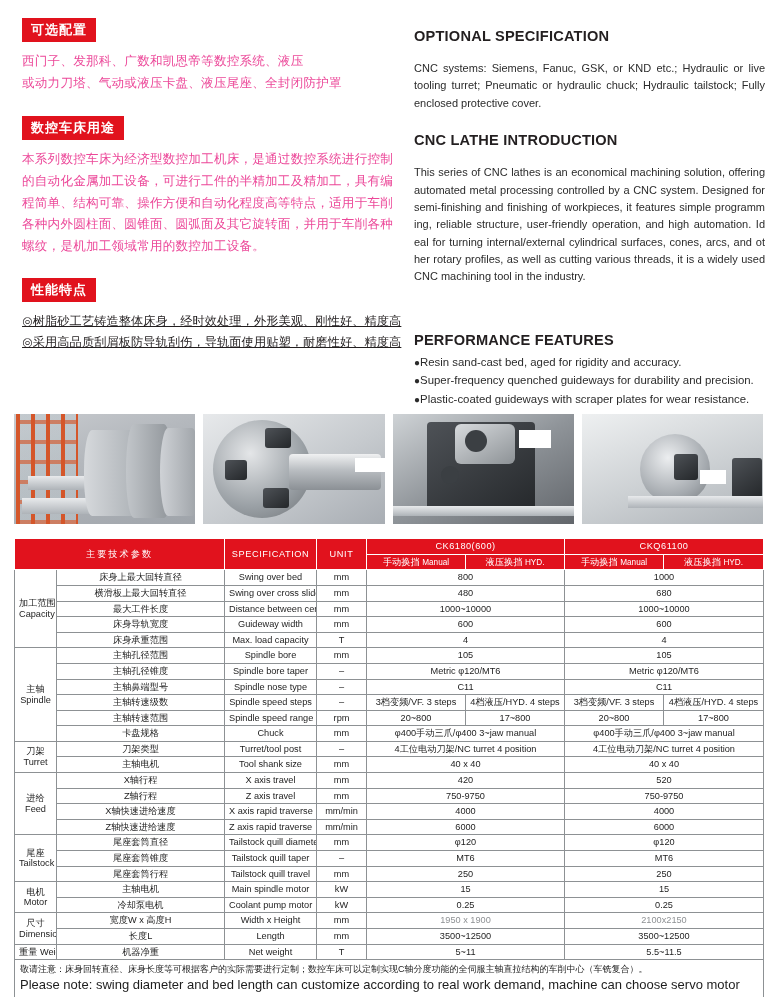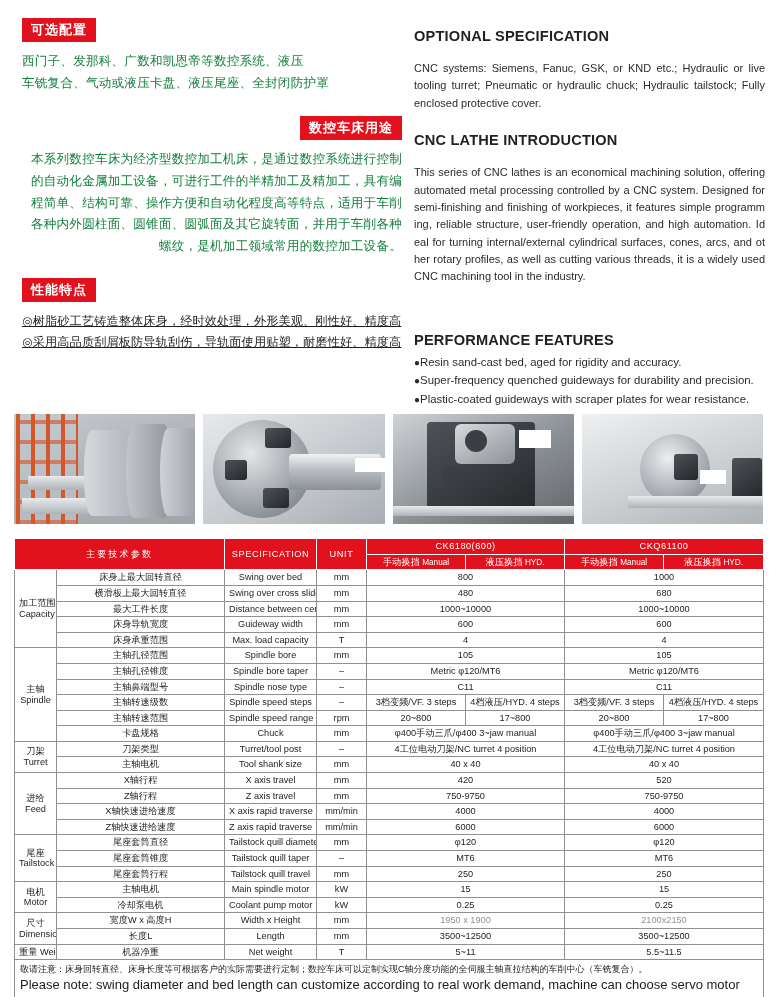--- a/index.html
+++ b/index.html
@@ -26,21 +26,21 @@
     font-size: 13px;
     font-weight: bold;
     line-height: 1;
     padding: 5px 9px 6px 9px;
     letter-spacing: 1px;
     margin-bottom: 9px;
   }
   .cn-body {
     font-size: 12.6px;
     line-height: 1.72;
-    color: #15803d;
+    color: #ec4899;
     letter-spacing: .2px;
   }
   .cn-block { margin-bottom: 13px; }
   .cn-list { font-size: 12.2px; line-height: 1.72; letter-spacing: .1px; }
   .cn-list div { white-space: nowrap; text-decoration: underline; }
 
   .en-h {
     font-size: 14.6px;
     font-weight: bold;
     letter-spacing: .2px;
@@ -133,25 +133,25 @@
 <div class="page">
 
   <div class="top">
 
     <div class="col-cn">
 
       <div class="cn-block">
         <div class="badge">可选配置</div>
         <div class="cn-body">
           <div>西门子、发那科、广数和凯恩帝等数控系统、液压</div>
-          <div>车铣复合、气动或液压卡盘、液压尾座、全封闭防护罩</div>
+          <div>或动力刀塔、气动或液压卡盘、液压尾座、全封闭防护罩</div>
         </div>
       </div>
 
-      <div class="cn-block" style="margin-top:22px;text-align:right;">
+      <div class="cn-block" style="margin-top:22px;">
         <div class="badge">数控车床用途</div>
         <div class="cn-body">本系列数控车床为经济型数控加工机床，是通过数控系统进行控制的自动化金属加工设备，可进行工件的半精加工及精加工，具有编程简单、结构可靠、操作方便和自动化程度高等特点，适用于车削各种内外圆柱面、圆锥面、圆弧面及其它旋转面，并用于车削各种螺纹，是机加工领域常用的数控加工设备。</div>
       </div>
 
       <div class="cn-block" style="margin-top:20px;">
         <div class="badge">性能特点</div>
         <div class="cn-list">
           <div>◎树脂砂工艺铸造整体床身，经时效处理，外形美观、刚性好、精度高</div>
           <div>◎采用高品质刮屑板防导轨刮伤，导轨面使用贴塑，耐磨性好、精度高</div>
         </div>

